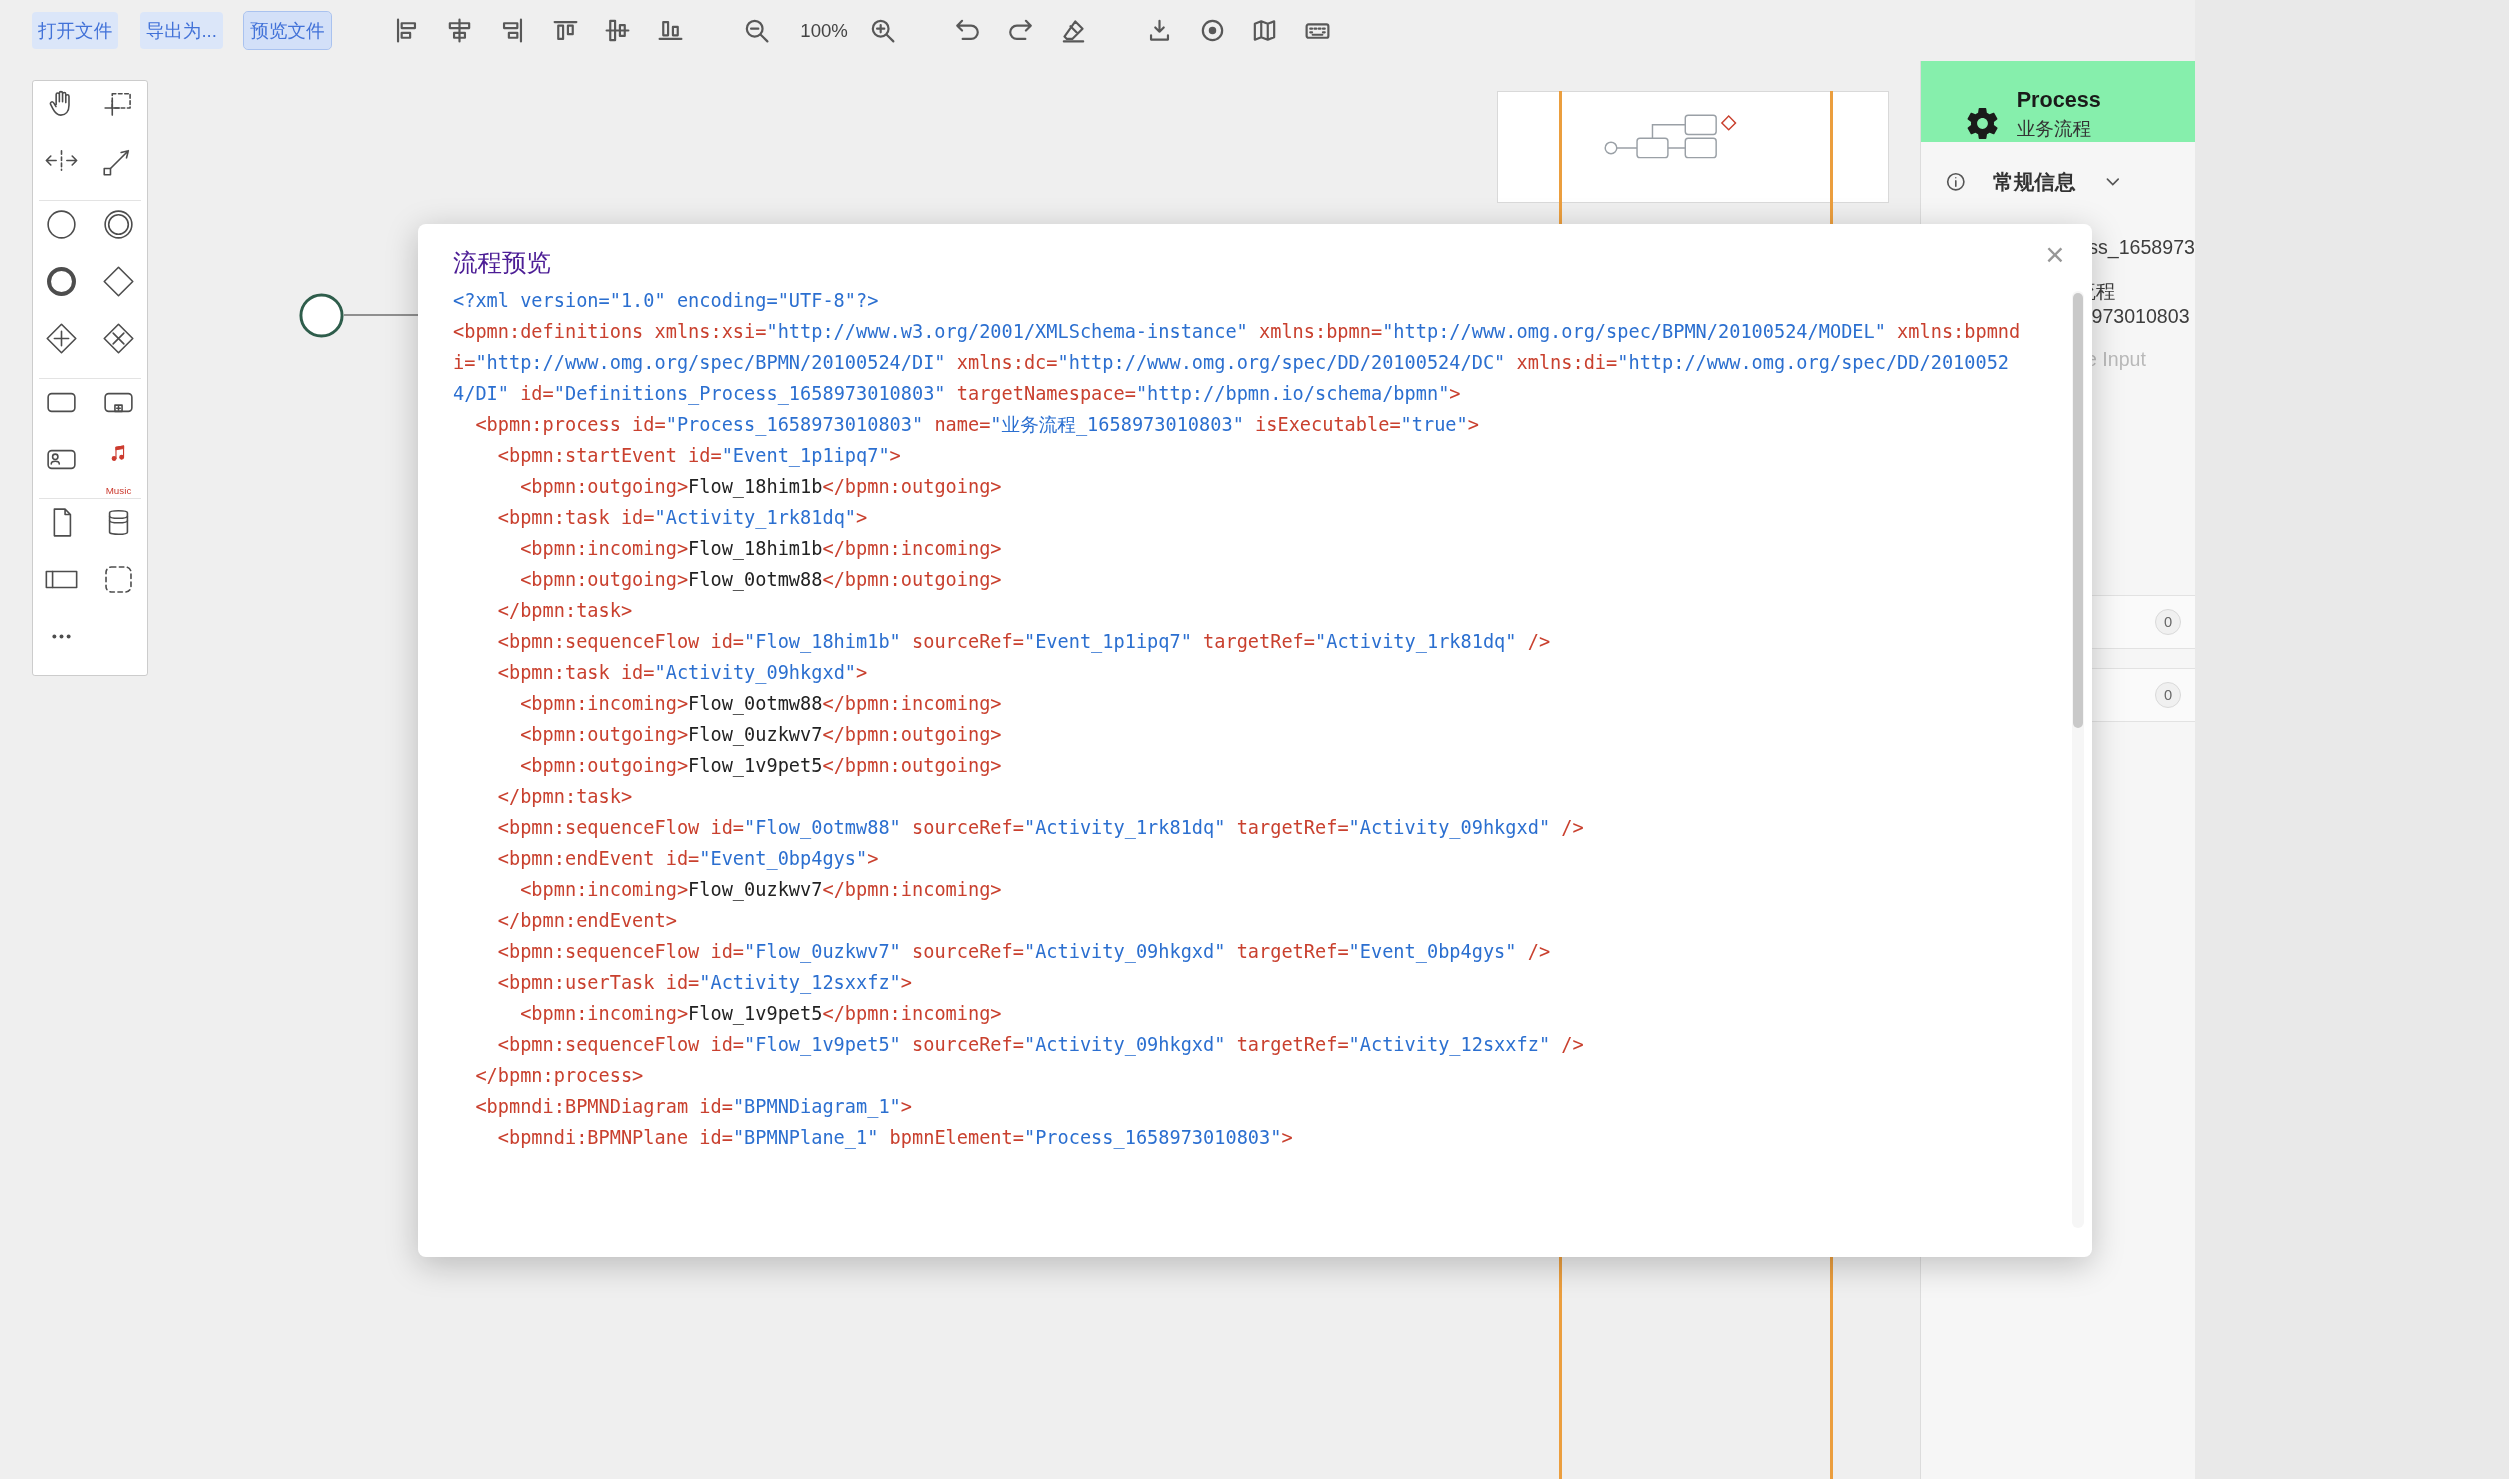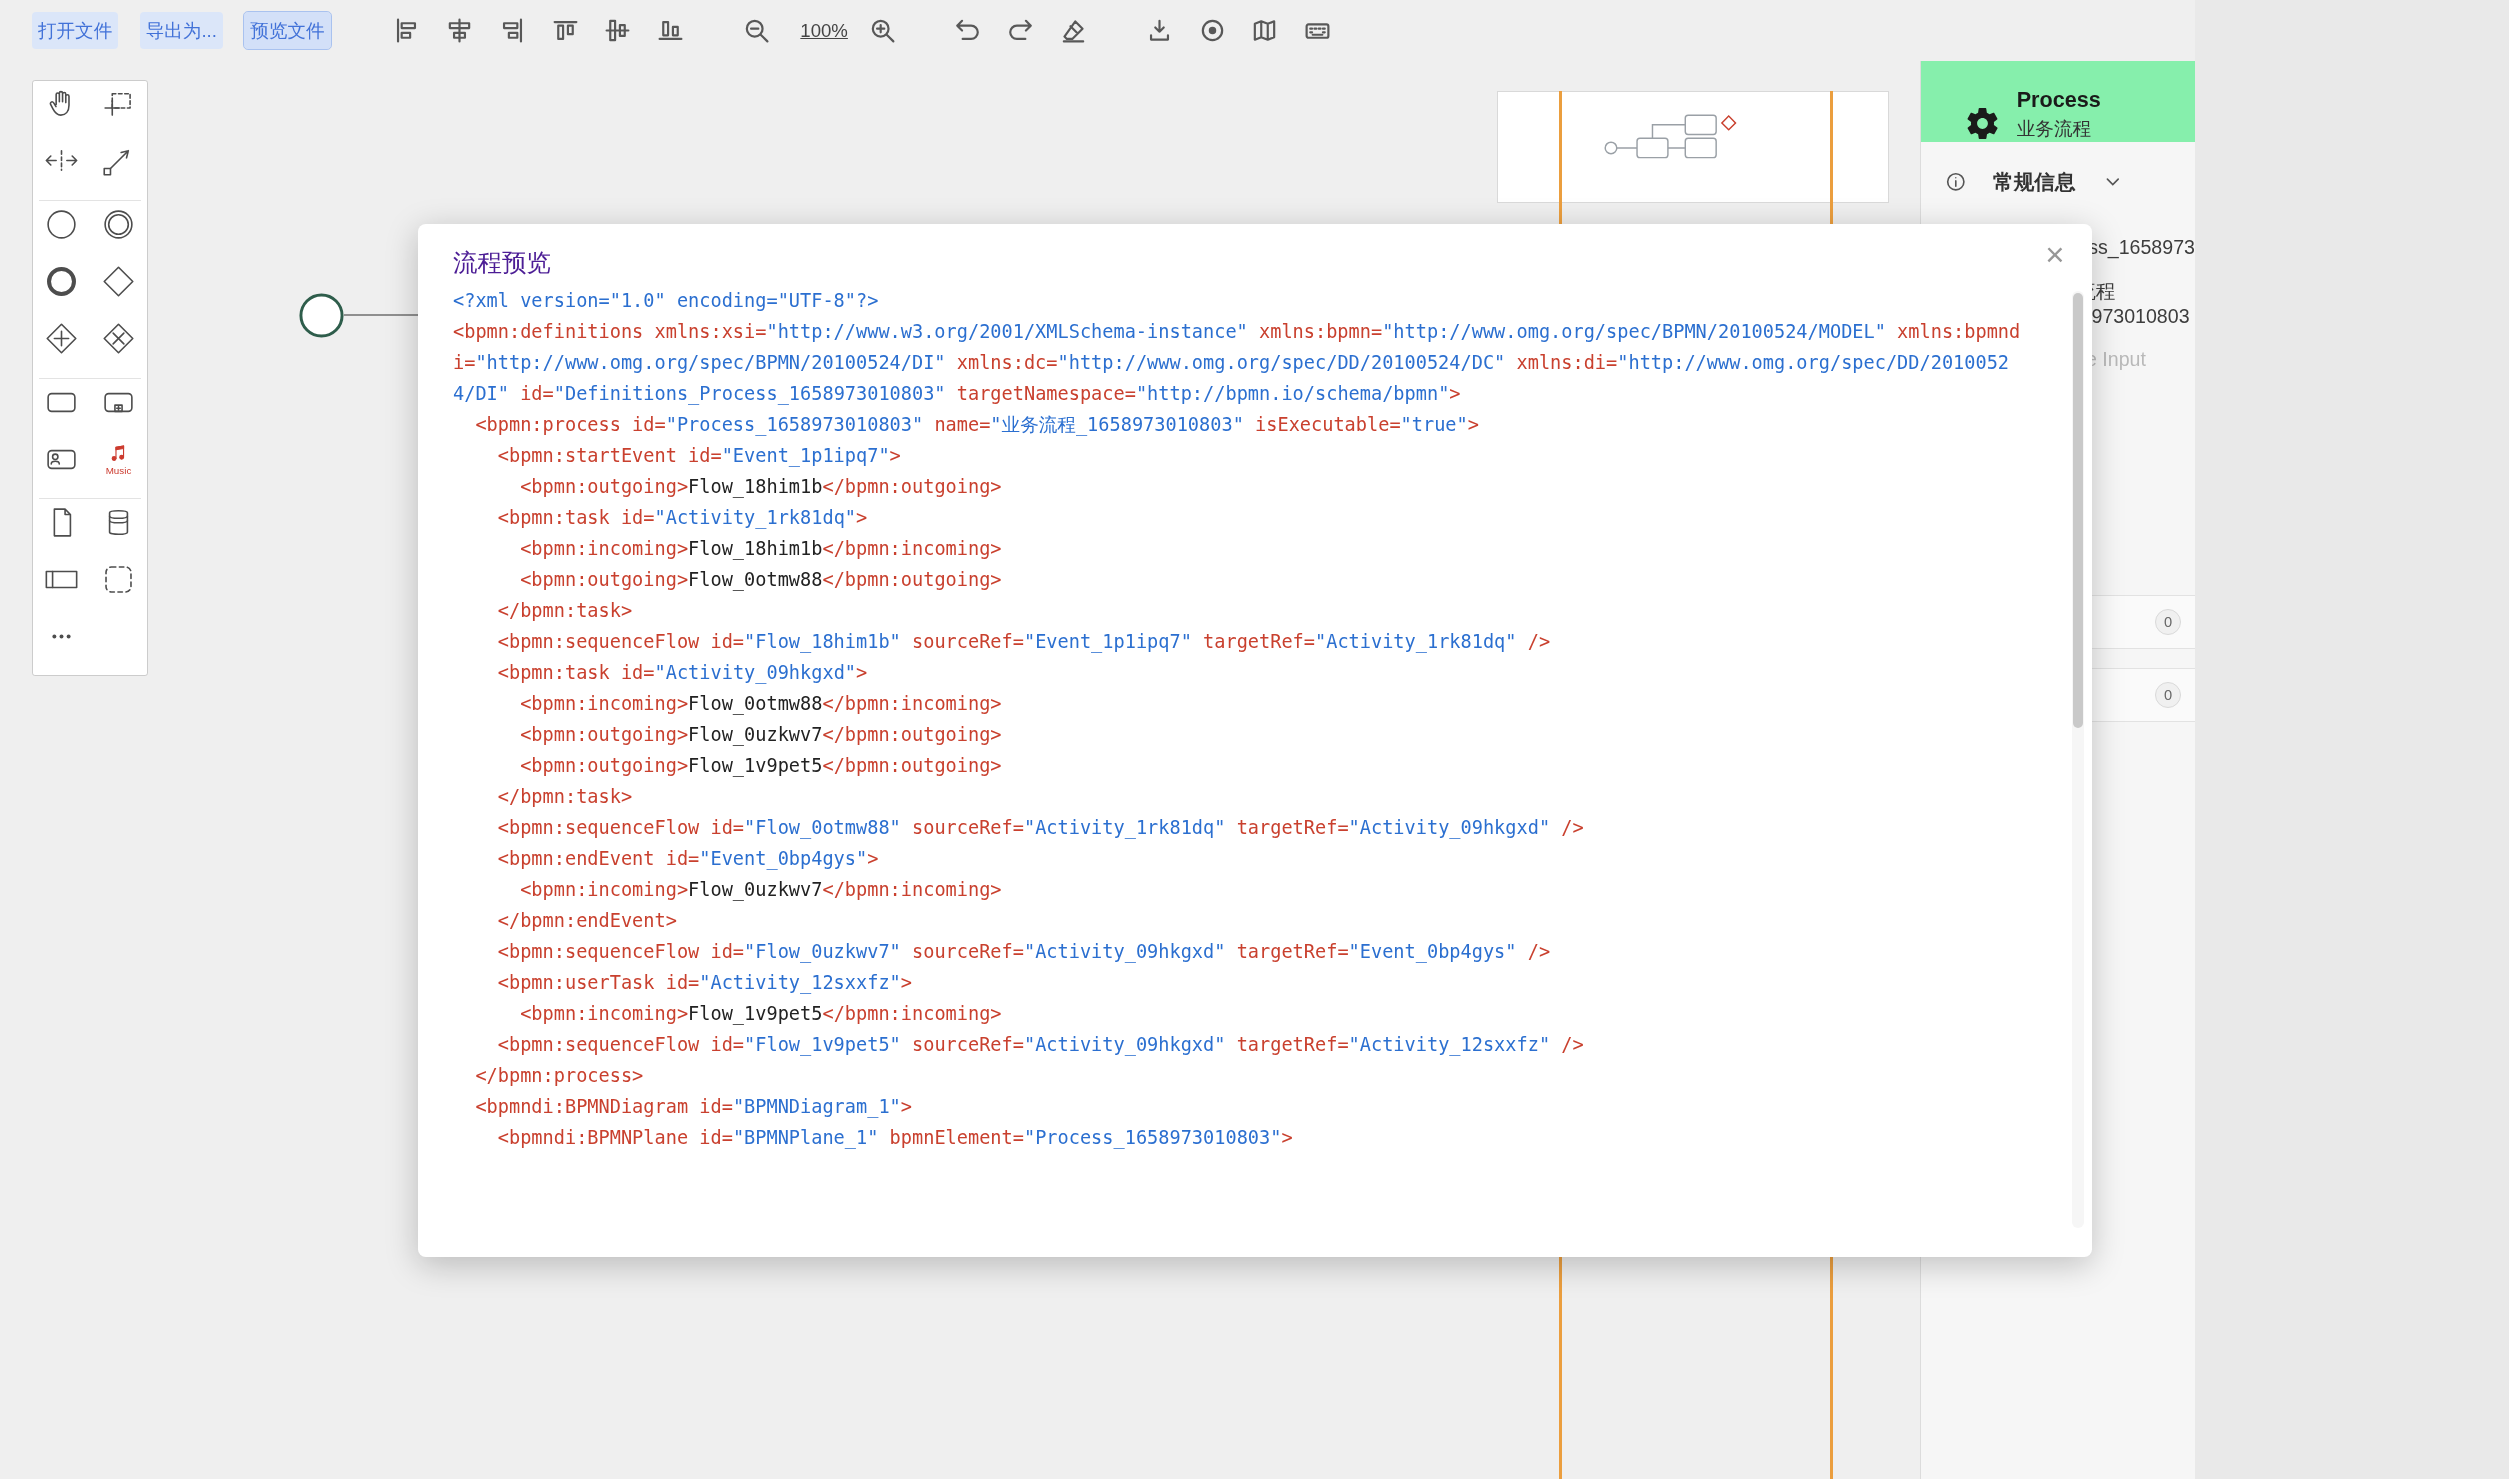--- a/index.html
+++ b/index.html
@@ -6,34 +6,34 @@
   body { font-family:"Liberation Sans", sans-serif; background:#e9e9e9; }
   .screen { position:relative; width:2195px; height:1479px; background:#efefef; overflow:hidden; }
 
   
   .toolbar { position:absolute; top:0; left:0; right:0; height:61px; display:flex; align-items:center; padding-left:32px; background:#efefef; z-index:20; }
   .txt-btn { height:37px; padding:0 5.9px; display:flex; align-items:center; background:#dbe6f9; color:#4272d8; font-size:18.6px; border:none; border-radius:3.9px; margin-right:21.6px; font-family:inherit; }
   .txt-btn.active { background:#d3e0f8; outline:1px solid #a9c2ef; }
   .icon-btn { width:43px; height:43px; display:flex; align-items:center; justify-content:center; background:transparent; border:none; border-radius:3.9px; margin-right:9.8px; }
   .icon-btn svg { width:29px; height:29px; stroke:#585858; fill:none; stroke-width:1.8; stroke-linecap:round; stroke-linejoin:round; }
   .group-gap { margin-left:33px; }
-  .zoom-level { width:61px; height:39px; display:flex; align-items:center; justify-content:center; font-size:18.6px; color:#444; background:transparent; border:none; margin:0 5.9px; font-family:inherit;text-decoration:underline; }
+  .zoom-level { width:61px; height:39px; display:flex; align-items:center; justify-content:center; font-size:18.6px; color:#444; background:transparent; border:none; margin:0 5.9px; font-family:inherit; }
 
   
   .canvas { position:absolute; top:61px; left:0; width:1920px; bottom:0; background:#efefef; }
   .guide { position:absolute; top:30px; bottom:0; width:2.9px; background:#eb9e3e; z-index:4; }
   .guide-1 { left:1559px; } .guide-2 { left:1830px; }
   .minimap { position:absolute; left:1497px; top:30px; width:392px; height:112px; background:#ffffff; border:1px solid #d9d9d9; z-index:3; }
   .minimap svg { width:100%; height:100%; stroke:#9aa0a6; fill:none; stroke-width:1.5; }
   .start-event { position:absolute; left:297px; top:230px; width:49px; height:49px; z-index:2; }
   .flow-line { position:absolute; left:344px; top:253px; width:76px; height:2px; background:#8f8f8f; z-index:1; }
 
   
   .palette { position:absolute; left:32px; top:80px; width:116px; background:#fff; border:1px solid #cccccc; border-radius:2.9px; display:grid; grid-template-columns:57px 57px; z-index:10; padding:2px 0; }
-  .p-cell { width:57px; height:57px; display:flex; flex-direction:column; align-items:center; justify-content:flex-start; }
+  .p-cell { width:57px; height:57px; display:flex; flex-direction:column; align-items:center; justify-content:space-between; }
   .p-cell svg { width:41px; height:41px; stroke:#4d4d4d; fill:none; stroke-width:1.8; stroke-linecap:round; stroke-linejoin:round; }
   .p-sep { grid-column:1 / -1; height:1px; background:#e3e3e3; margin:2.9px 5.9px; }
   .music-label { font-size:9.8px; color:#cc3b2f; line-height:1; margin-top:-2px; }
   .p-cell.music svg { width:29px; height:29px; stroke:#cc3b2f; }
 
   
   .sidebar { position:absolute; top:61px; right:0; left:1920px; bottom:0; background:#f6f6f6; border-left:1px solid #dcdcdc; z-index:5; }
   .sb-header { height:81px; background:#86efac; display:flex; align-items:flex-end; padding-left:43px; }
   .sb-header svg { width:37px; height:37px; }
   .sb-titles { margin-left:15.7px; }

